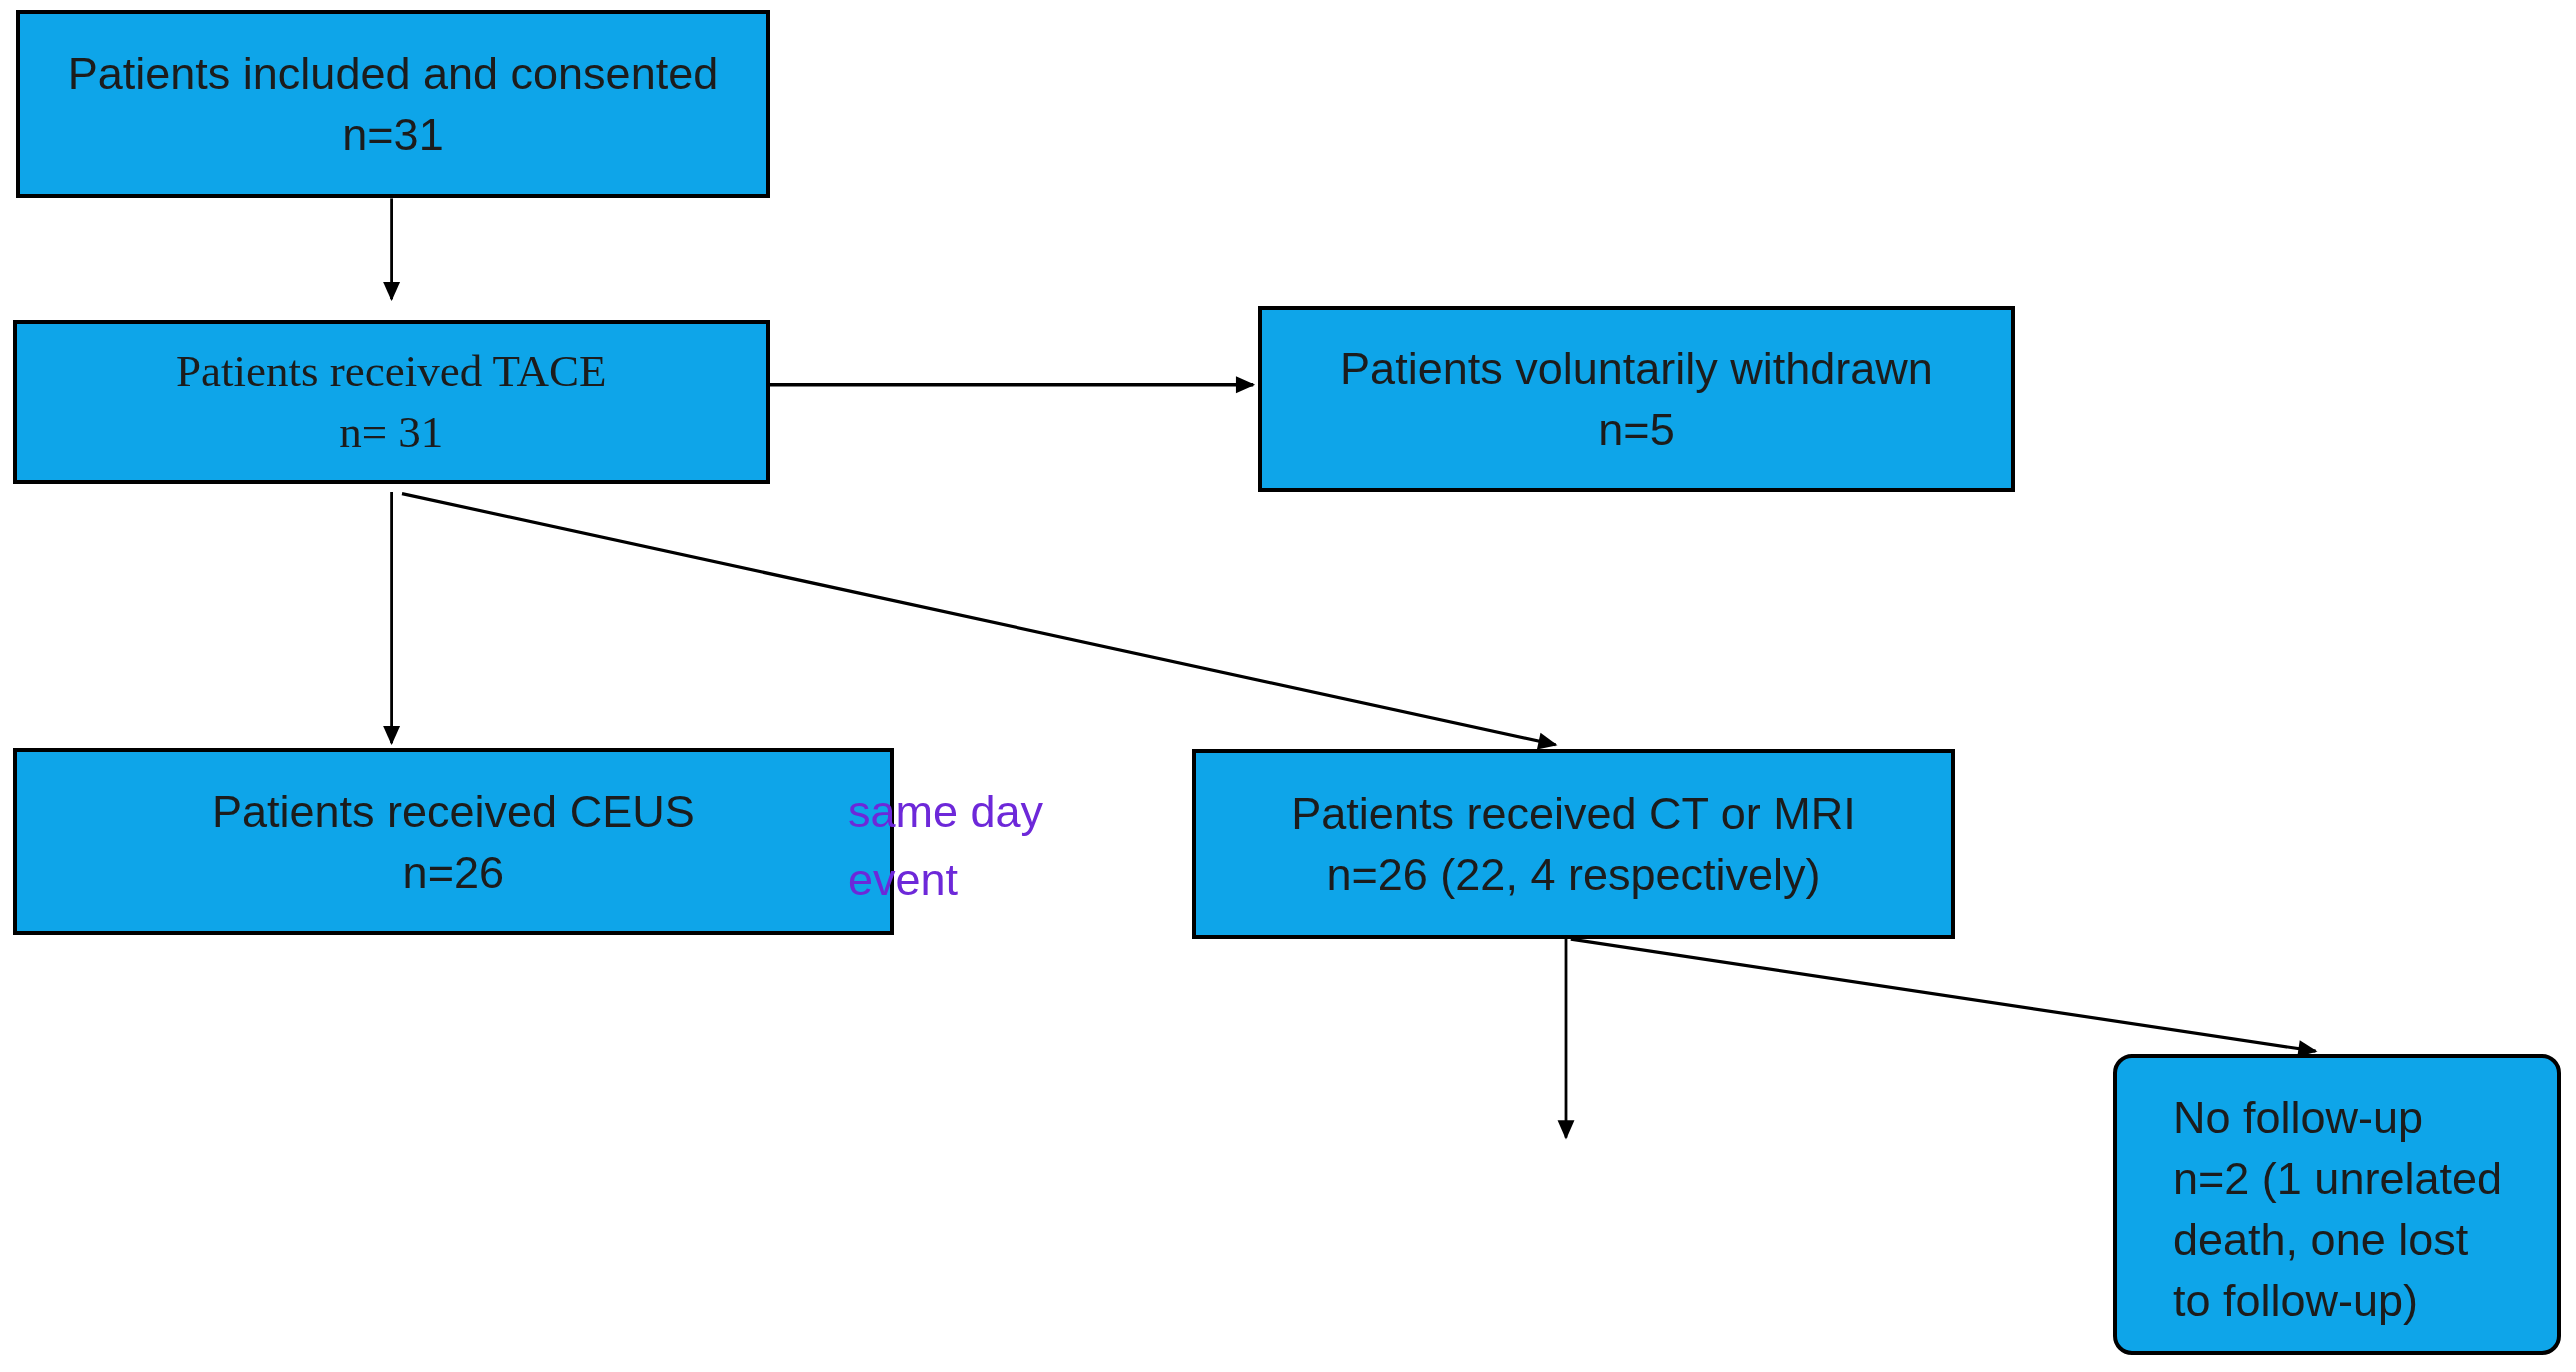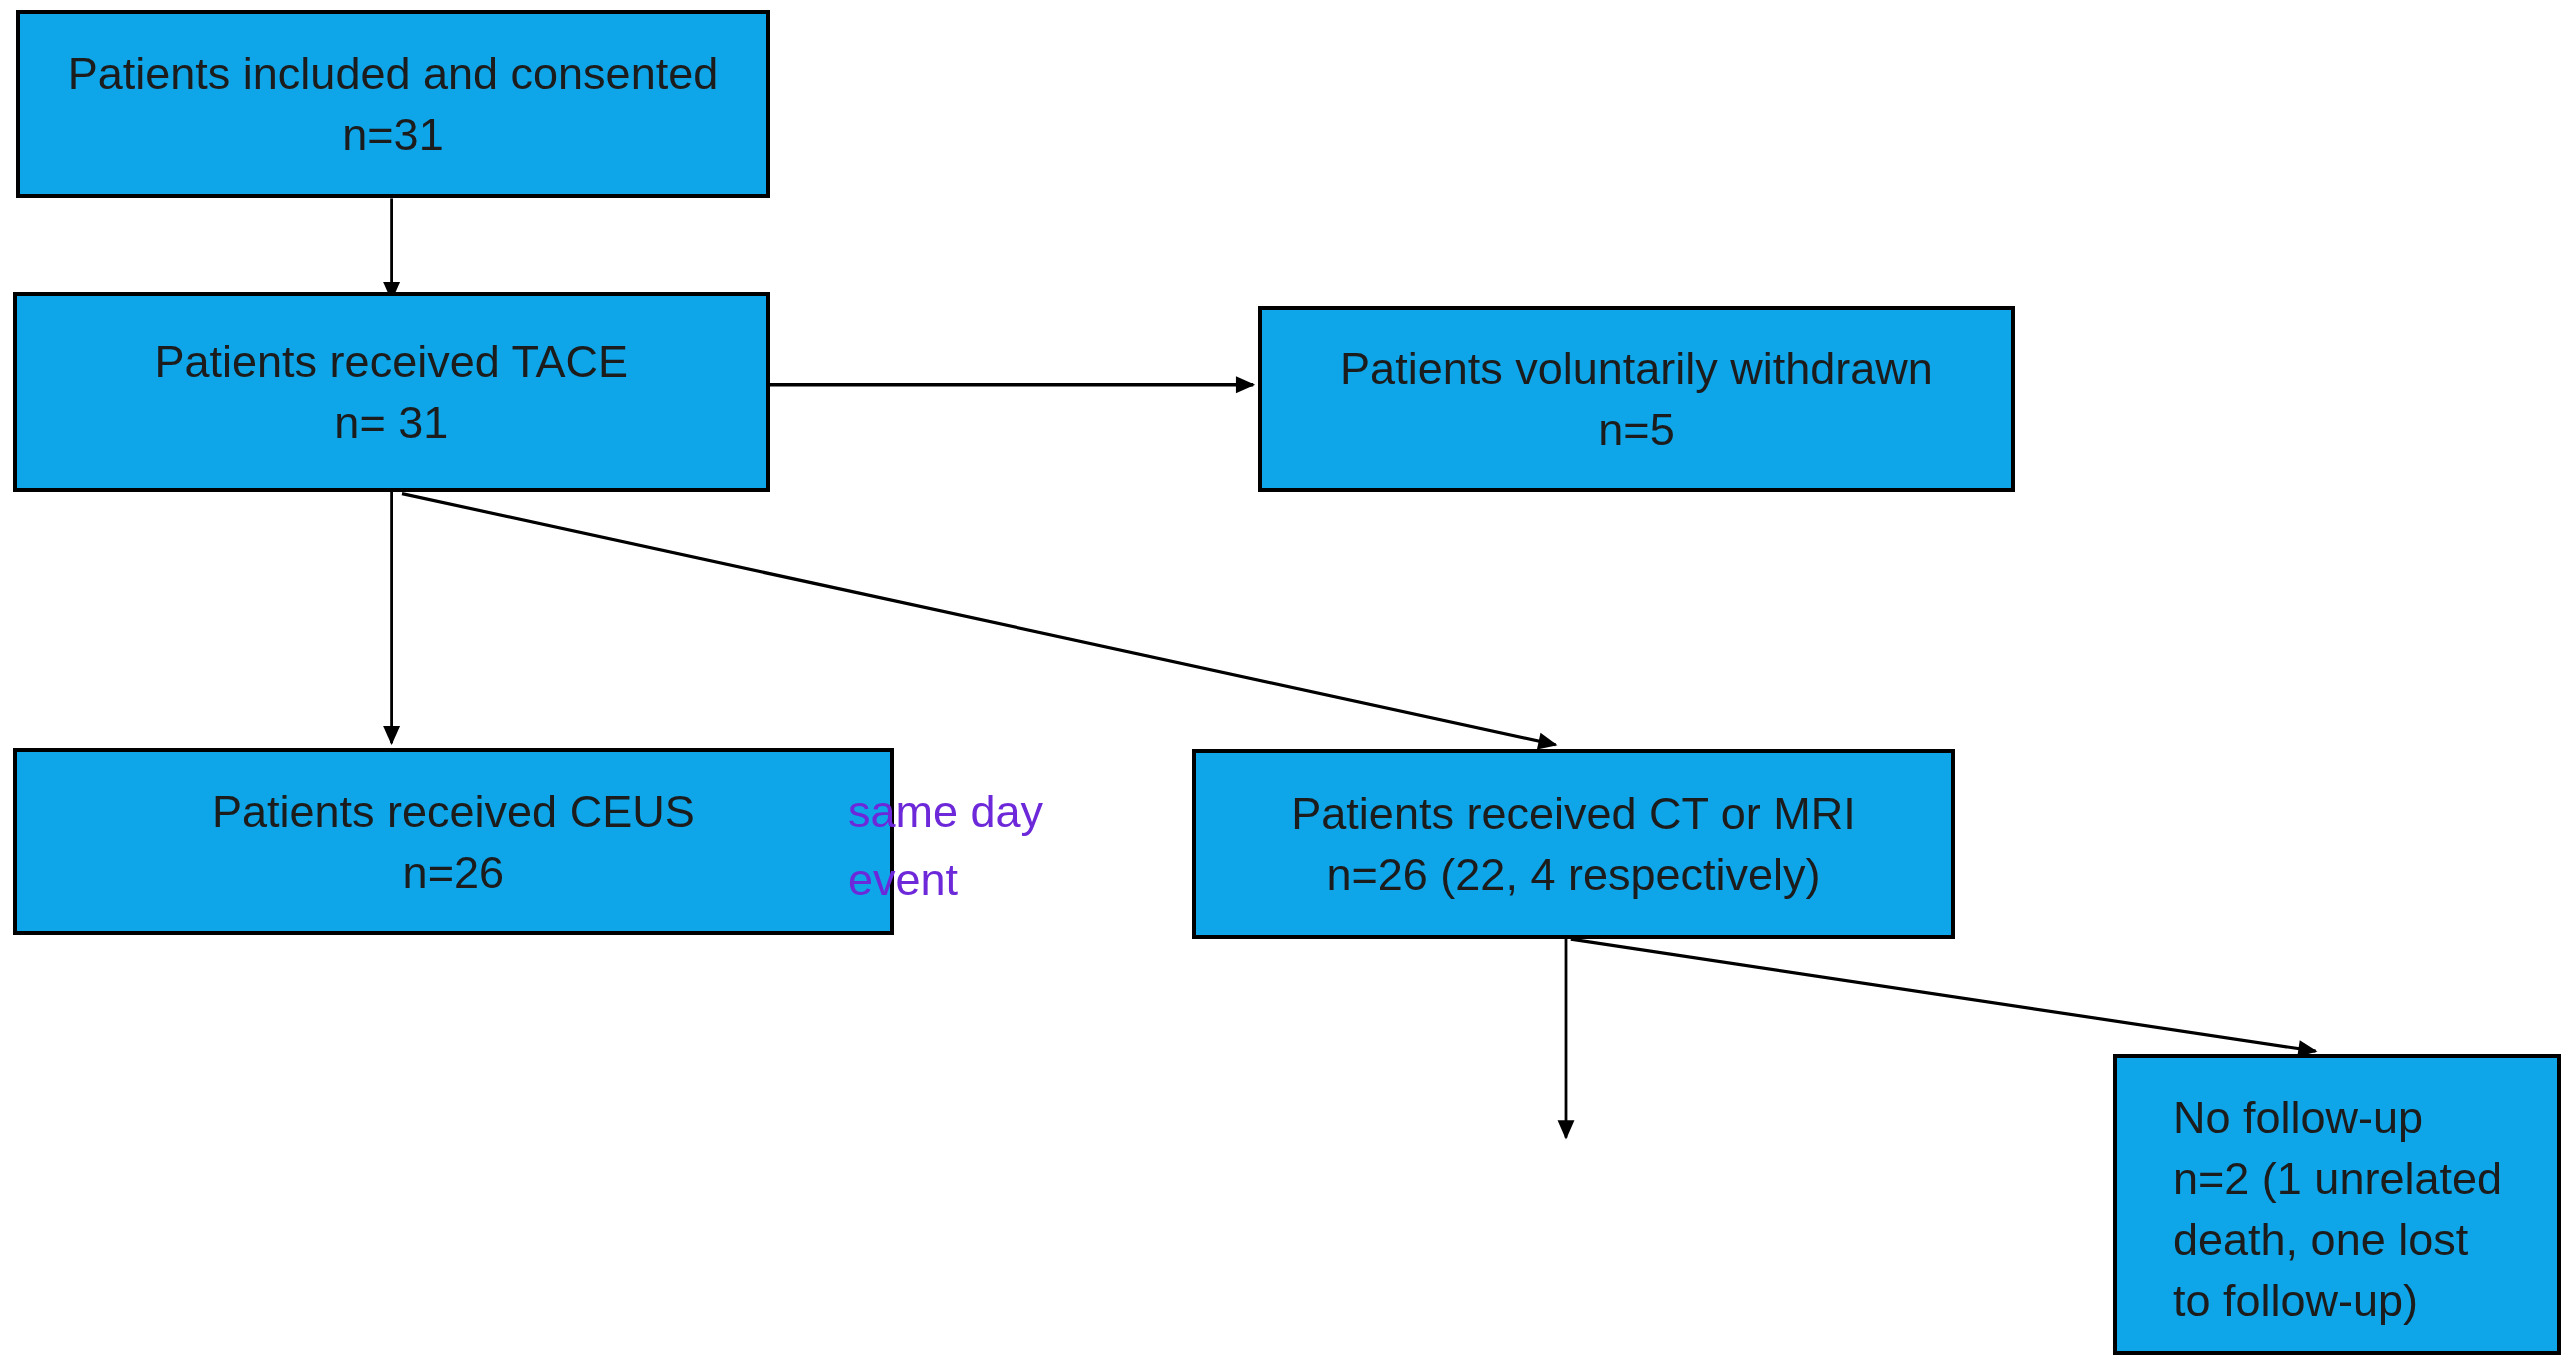--- a/index.html
+++ b/index.html
@@ -32,30 +32,31 @@
     flex-direction: column;
     justify-content: center;
     text-align: center;
     font-size: 45px;
     line-height: 61px;
     white-space: nowrap;
   }
   .box .ln { width: 100%; }
 
   .box-included   { left: 16px;   top: 10.4px;   width: 754px;  height: 188px; }
-  .box-tace       { left: 12.8px;   top: 292px;  width: 757px;  height: 200px; }
+  .box-tace       { left: 12.8px;   top: 320px;  width: 757px;  height: 164px; font-family: Liberation Serif, serif; }
   .box-withdrawn  { left: 1258px; top: 306px;  width: 757px;  height: 186px; }
   .box-ceus       { left: 12.8px;   top: 748px;  width: 881px;  height: 187px; }
   .box-ctmri      { left: 1192px; top: 749px;  width: 763px;  height: 190px; }
   .box-followup   { left: 1144px; top: 1143px; width: 872px; height: 206px; }
   .box-nofollowup {
     left: 2113px; top: 1054px; width: 448px; height: 301px;
     justify-content: flex-start;
     text-align: left;
     padding: 29px 6.4px 0 56px;
+    border-radius: 19px;
   }
 
   .edge-label {
     position: absolute;
     left: 848px;
     top: 778px;
     font-size: 45px;
     line-height: 68px;
     white-space: nowrap;
     color: #6d28d9;

